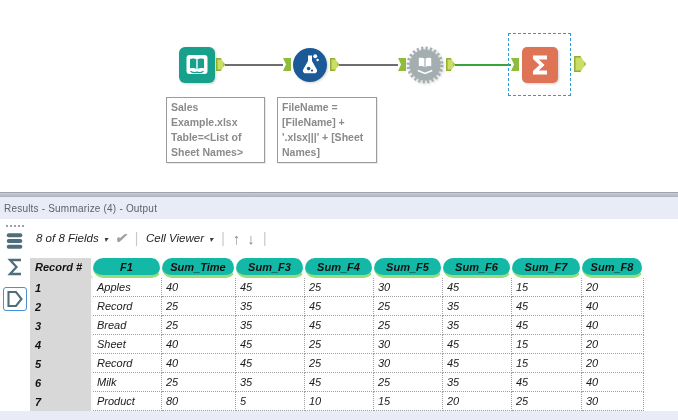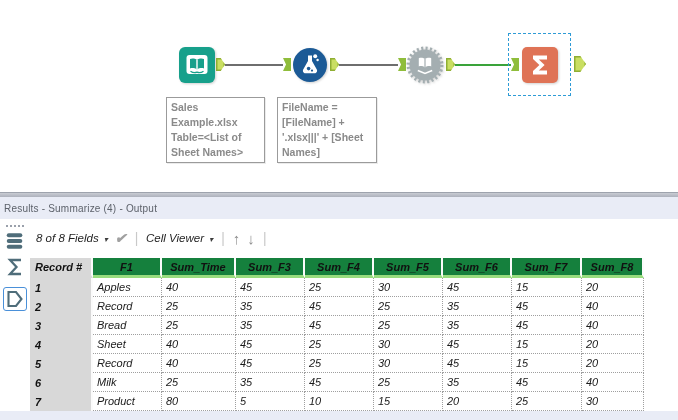--- a/index.html
+++ b/index.html
@@ -48,22 +48,22 @@
   .caret { font-size:8px; color:#3c3c3c; padding-top:2px; }
   .tb-check { color:#a0a0a0; font-size:14px; font-weight:bold; }
   .tb-sep { color:#c9c9c9; font-size:14px; font-weight:normal; padding:0 1px; }
   .tb-arrow { color:#8f8f8f; font-size:15px; }
   .tb-dd { display:flex; align-items:center; gap:5px; cursor:default; }
 
   
   .table-wrap { position:absolute; left:30px; top:39px; }
   table { border-collapse:separate; border-spacing:0; table-layout:fixed; }
   th, td { font-size:11px; overflow:hidden; white-space:nowrap; }
-  th.col-h { background:#15803d; font-weight:bold; text-align:center; height:20px;
-             border-bottom:3px solid #98dc7e; border-right:2px solid #fbfbfb; color:#111; }
+  th.col-h { background:#14b8a6; font-weight:bold; text-align:center; height:20px;
+             border-bottom:3px solid #98dc7e; border-right:2px solid #fbfbfb; color:#111;border-radius:10px; }
   th.rec-h { background:#d8d8d8; font-weight:bold; text-align:left; padding-left:5px;
              height:20px; border-bottom:3px solid #d8d8d8; border-right:2px solid #fbfbfb; color:#111; }
   td.data-c { background:#fff; height:19px; padding-left:4px; color:#1a1a1a;
               border-right:1px dotted #9f9f9f; border-bottom:1px dotted #9f9f9f; }
   td.rec-c { background:#d8d8d8; font-weight:bold; color:#111; padding-left:5px;
              border-right:2px solid #fbfbfb; }
   .bottom-strip { position:absolute; left:0; top:411px; width:678px; height:9px; background:#e9ecf6; }
 </style>
 </head>
 <body>

